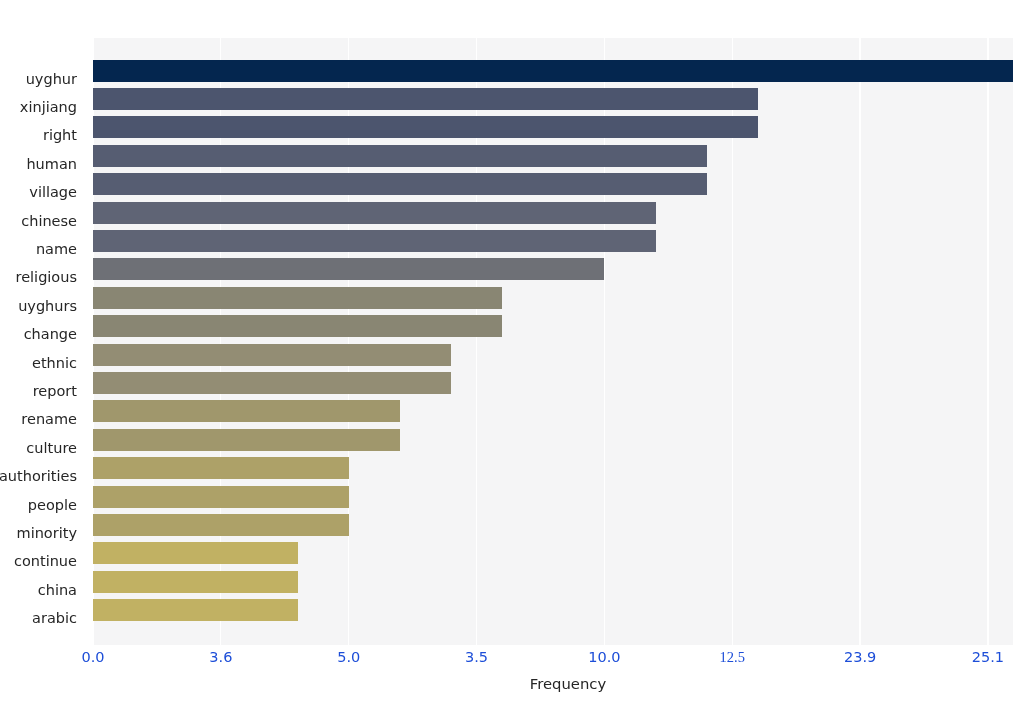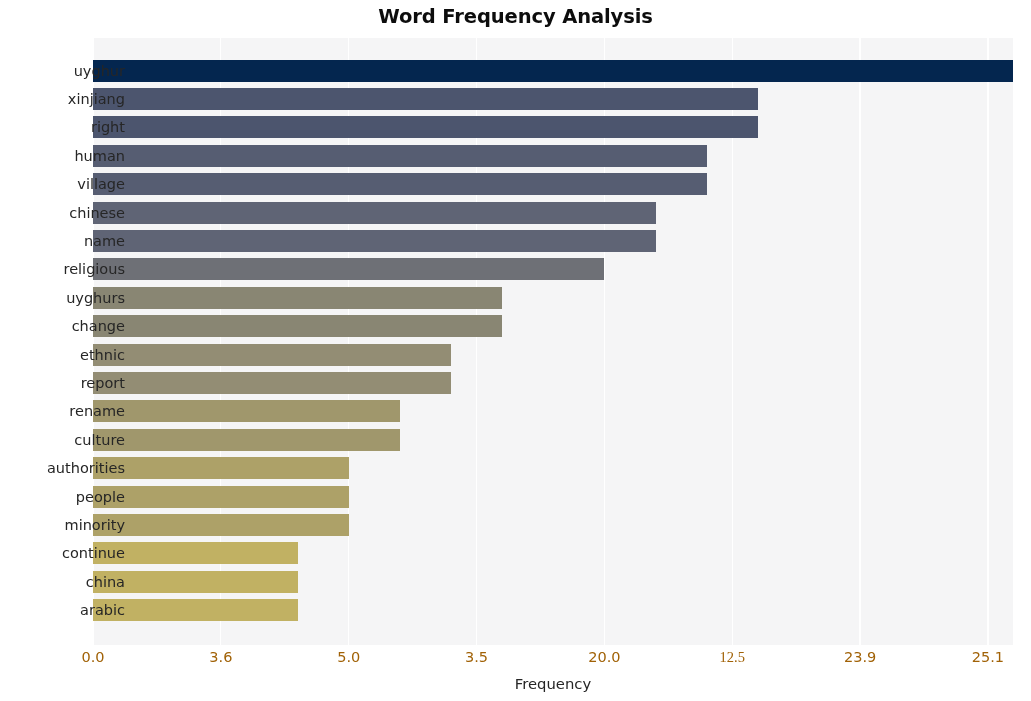--- a/index.html
+++ b/index.html
@@ -69,66 +69,64 @@
     right: 1038px;           
     text-align: right;
     font-size: 14.5px;
     color: #262626;
     white-space: nowrap;
     line-height: 1;
   }
   #ytick-layer {
     position: absolute;
     left: 0;
-    top: 38px;
+    top: 46px;
     width: 85px;
     height: 607px;
-    margin-left: 48px;
   }
   #ytick-layer .ytick {
     right: 0;
     left: auto;
     width: 85px;
   }
 
   
   #xtick-layer {
     position: absolute;
     left: 93px;
     top: 650px;
     width: 920px;
     height: 22px;
   }
   .xtick {
     position: absolute;
     top: 0;
     transform: translateX(-50%);
     font-size: 14.5px;
-    color: #a16207;
+    color: #1d4ed8;
     white-space: nowrap;
     line-height: 1;
   }
 
   #xlabel {
     position: absolute;
-    left: 93px;
+    left: 108px;
     top: 675px;
     width: 920px;
     text-align: center;
     font-size: 14.8px;
     color: #262626;
     white-space: nowrap;
   }
 </style>
 </head>
 <body>
 
 <div id="figure">
 
-  <div id="chart-title">Word Frequency Analysis</div>
 
   <div id="plot-area">
     <div id="gridlines">
         <div class="gridline-v" style="left: -0.65px;"></div>
         <div class="gridline-v" style="left: 127.199px;"></div>
         <div class="gridline-v" style="left: 255.048px;"></div>
         <div class="gridline-v" style="left: 382.896px;"></div>
         <div class="gridline-v" style="left: 510.745px;"></div>
         <div class="gridline-v" style="left: 638.594px;"></div>
         <div class="gridline-v" style="left: 766.443px;"></div>
@@ -179,21 +177,21 @@
       <div class="ytick" style="top: 508.3px; padding-right: 8px;">continue</div>
       <div class="ytick" style="top: 536.7px; padding-right: 8px;">china</div>
       <div class="ytick" style="top: 565.1px; padding-right: 8px;">arabic</div>
     </div>
 
   <div id="xtick-layer">
       <div class="xtick" style="left: 0px;">0.0</div>
       <div class="xtick" style="left: 127.849px;">3.6</div>
       <div class="xtick" style="left: 255.698px;">5.0</div>
       <div class="xtick" style="left: 383.546px;">3.5</div>
-      <div class="xtick" style="left: 511.395px;">20.0</div>
+      <div class="xtick" style="left: 511.395px;">10.0</div>
       <div class="xtick" style="left: 639.244px; font-family: Liberation Serif, serif;">12.5</div>
       <div class="xtick" style="left: 767.093px;">23.9</div>
       <div class="xtick" style="left: 894.942px;">25.1</div>
     </div>
 
   <div id="xlabel">Frequency</div>
 
 </div>
 
 </body></html>

